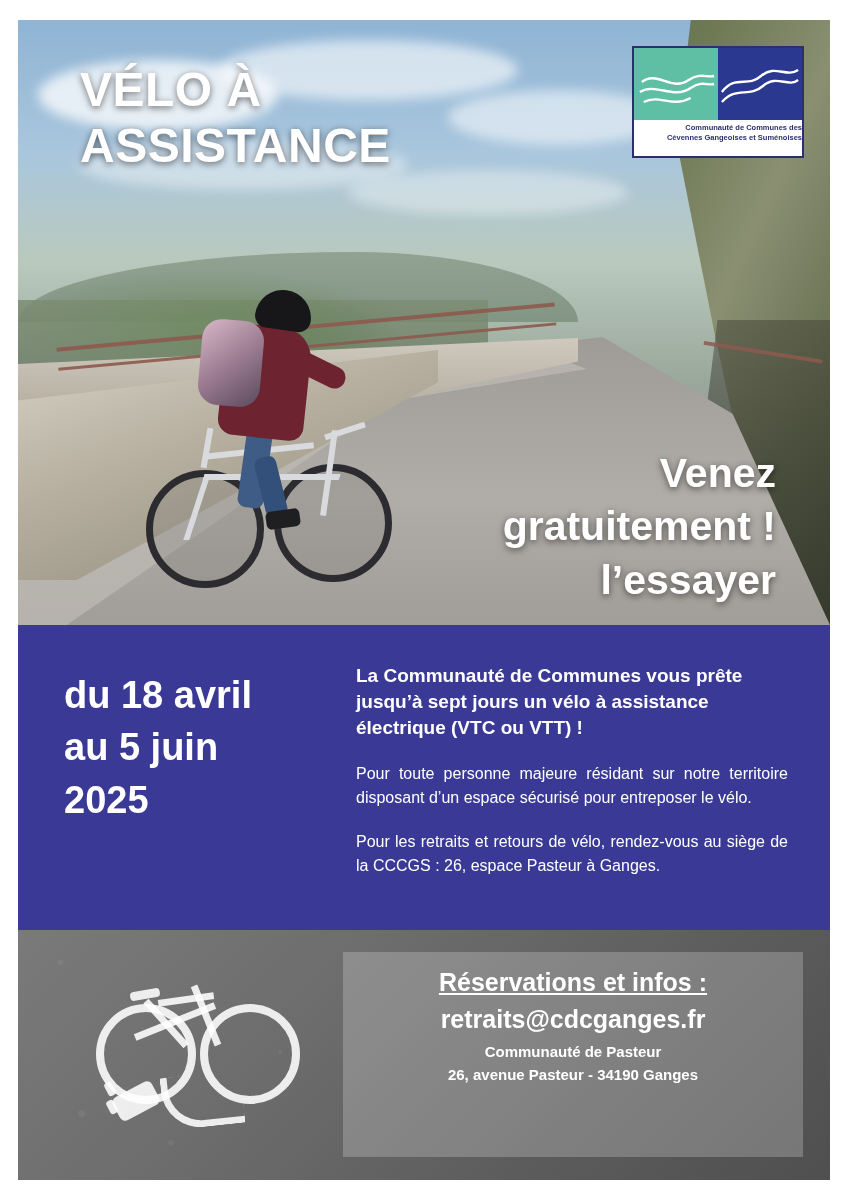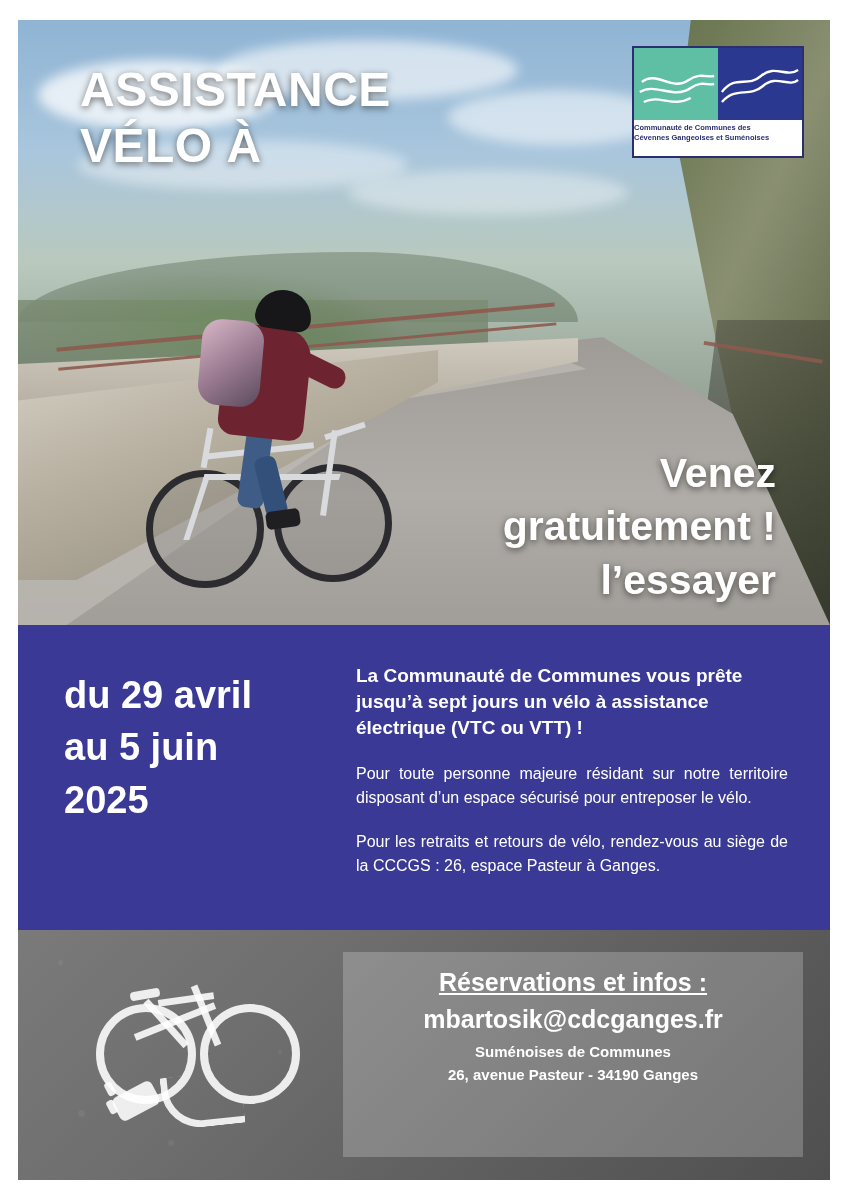--- a/index.html
+++ b/index.html
@@ -244,21 +244,21 @@
     right: 26px; top: 26px;
     width: 172px; height: 112px;
     border: 2px solid #2b2f6e;
     background: #ffffff;
     box-sizing: border-box;
   }
   .logo-top { display: flex; height: 72px; }
   .logo-green { width: 50%; background: #5fbfa4; position: relative; }
   .logo-blue  { width: 50%; background: #2b3890; position: relative; }
   .logo-caption {
-    text-align: left;
+    text-align: right;
     color: #2b2f6e;
     font-size: 7.5px;
     font-weight: bold;
     line-height: 1.35;
     padding-top: 3px;
   }
   .wave { position: absolute; left: 0; width: 100%; height: 100%; }
 
   
   .band {
@@ -421,22 +421,22 @@
       <div class="rider-leg"></div>
       <div class="rider-leg2"></div>
       <div class="shoe"></div>
       <div class="rider-body"></div>
       <div class="rider-arm"></div>
       <div class="backpack"></div>
       <div class="helmet"></div>
     </div>
 
     <div class="hero-title">
+      <div>VÉLO À</div>
       <div>ASSISTANCE</div>
-      <div>VÉLO À</div>
     </div>
 
     <div class="hero-sub">
       <div>Venez</div>
       <div>gratuitement !</div>
       <div>l’essayer</div>
     </div>
 
     <div class="logo">
       <div class="logo-top">
@@ -456,21 +456,21 @@
       </div>
       <div class="logo-caption">
         <div>Communauté de Communes des</div>
         <div>Cévennes Gangeoises et Suménoises</div>
       </div>
     </div>
   </div>
 
   <div class="band">
     <div class="band-date">
-      <div>du 29 avril</div>
+      <div>du 18 avril</div>
       <div>au 5 juin</div>
       <div>2025</div>
     </div>
     <div class="band-text">
       <p class="band-lead">La Communauté de Communes vous prête jusqu’à sept jours un vélo à assistance électrique (VTC ou VTT) !</p>
       <p class="band-body">Pour toute personne majeure résidant sur notre territoire disposant d’un espace sécurisé pour entreposer le vélo.</p>
       <p class="band-body">Pour les retraits et retours de vélo, rendez-vous au siège de la CCCGS : 26, espace Pasteur à Ganges.</p>
     </div>
   </div>
 
@@ -489,21 +489,21 @@
       <div class="bs-bar bs-b4"></div>
       <div class="bs-seat"></div>
       <div class="plug-cord"></div>
       <div class="plug-head"></div>
       <div class="plug-pin pin1"></div>
       <div class="plug-pin pin2"></div>
     </div>
 
     <div class="contact-box">
       <div class="contact-title">Réservations et infos :</div>
-      <div class="contact-mail">mbartosik@cdcganges.fr</div>
+      <div class="contact-mail">retraits@cdcganges.fr</div>
       <div class="contact-addr">
-        <div>Suménoises de Communes</div>
+        <div>Communauté de Pasteur</div>
         <div>26, avenue Pasteur - 34190 Ganges</div>
       </div>
     </div>
   </div>
 
 </div>
 
 </body></html>

